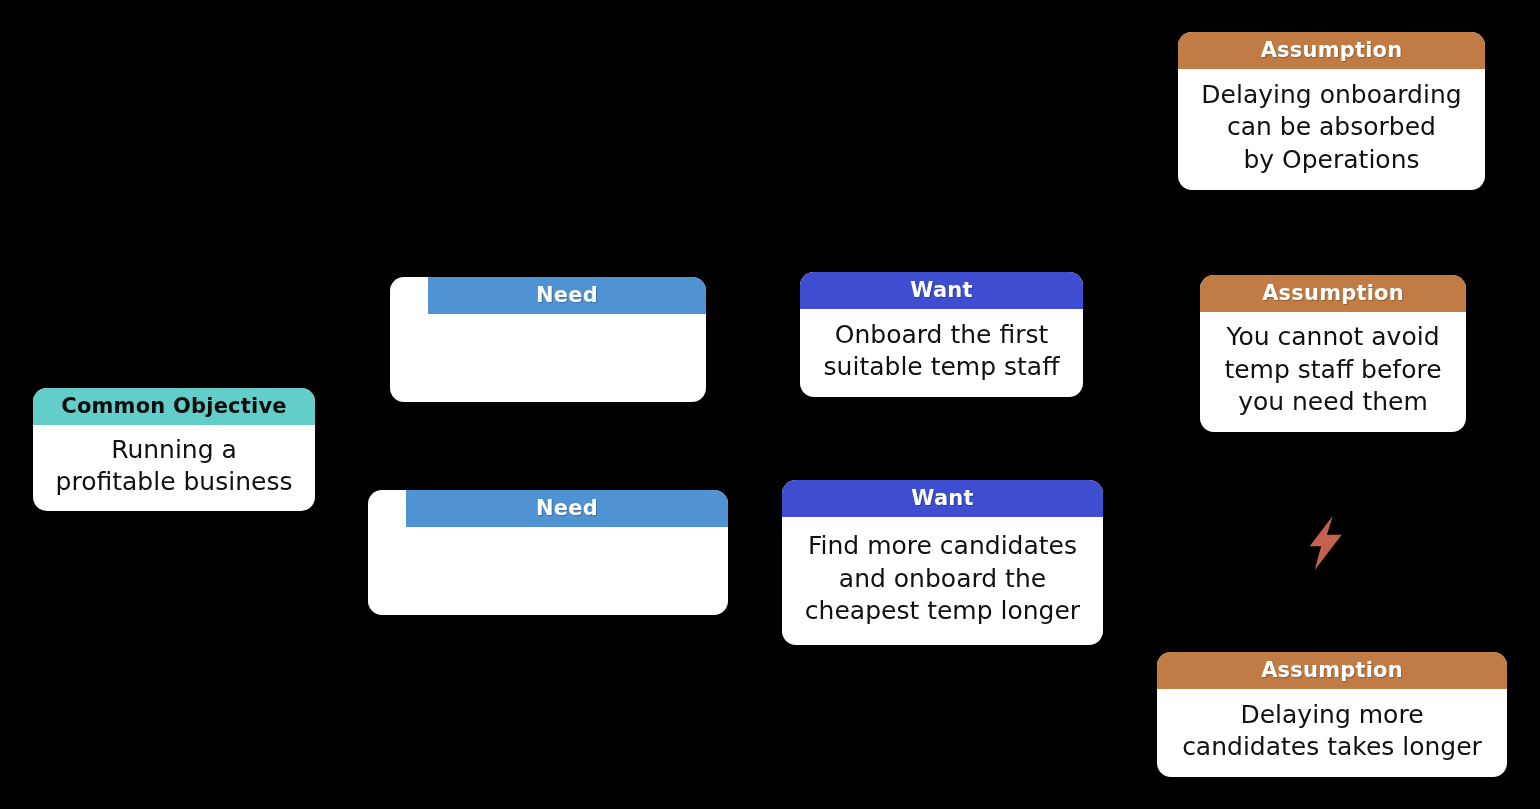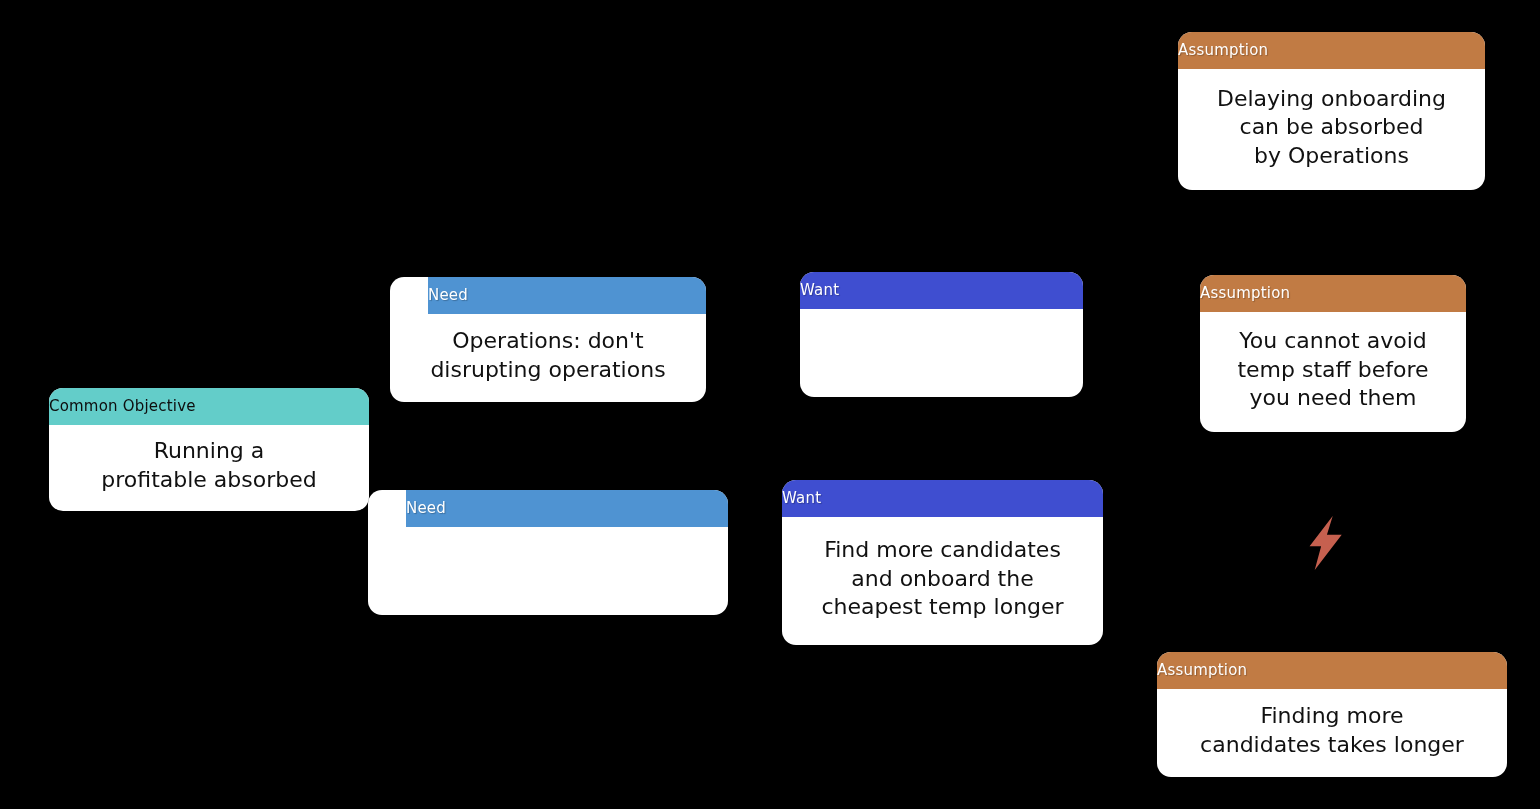--- a/index.html
+++ b/index.html
@@ -18,44 +18,45 @@
     position: absolute;
     background: var(--c-card_bg, #fff);
     border-radius: 14px;
     display: flex;
     flex-direction: column;
     overflow: hidden;
   }
   .hdr {
     height: 37px;
     line-height: 37px;
-    font-size: 15px;
-    font-weight: 400;
+    text-align: center;
+    font-size: 21px;
+    font-weight: 700;
     letter-spacing: 0.2px;
     flex: 0 0 auto;
     text-shadow: 1px 1px 1px rgba(0,0,0,0.25);
   }
   .t-common  .hdr { background: var(--c-common);     color: var(--c-header_text_dark);  text-shadow: none; }
   .t-need    .hdr { background: var(--c-need);       color: var(--c-header_text_light); margin-left: 38px; }
   .t-want    .hdr { background: var(--c-want);       color: var(--c-header_text_light); }
   .t-assumption .hdr { background: var(--c-assumption); color: var(--c-header_text_light); }
   .bdy {
     flex: 1 1 auto;
     display: flex;
     align-items: center;
     justify-content: center;
     text-align: center;
     white-space: pre-line;
     color: var(--c-body_text, #111);
-    font-size: 22px;
+    font-size: 25px;
     line-height: 1.3;
     padding: 2px 6px 6px 6px;
   }
   
-  .c1 { left: 33px;   top: 388px; width: 320px; height: 123px; margin-left: 16px; }
+  .c1 { left: 33px;   top: 388px; width: 282px; height: 123px; }
   .c2 { left: 390px;  top: 277px; width: 316px; height: 125px; }
   .c3 { left: 368px;  top: 490px; width: 360px; height: 125px; }
   .c4 { left: 800px;  top: 272px; width: 283px; height: 125px; }
   .c5 { left: 782px;  top: 480px; width: 321px; height: 165px; }
   .c6 { left: 1178px; top: 32px;  width: 307px; height: 158px; }
   .c7 { left: 1200px; top: 275px; width: 266px; height: 157px; }
   .c8 { left: 1157px; top: 652px; width: 350px; height: 125px; }
   .bolt {
     position: absolute;
     left: 1303px;
@@ -67,35 +68,35 @@
   .bolt path { fill: var(--c-bolt); }
 </style>
 </head>
 <body>
 
 <div class="canvas">
 
   <div class="card t-common c1">
     <div class="hdr">Common Objective</div>
     <div class="bdy">Running a
-profitable absorbed</div>
+profitable business</div>
   </div>
 
   <div class="card t-need c2">
     <div class="hdr">Need</div>
-    <div class="bdy">Operations: don't
-disrupting operations</div>
   </div>
 
   <div class="card t-need c3">
     <div class="hdr">Need</div>
   </div>
 
   <div class="card t-want c4">
     <div class="hdr">Want</div>
+    <div class="bdy">Onboard the first
+suitable temp staff</div>
   </div>
 
   <div class="card t-want c5">
     <div class="hdr">Want</div>
     <div class="bdy">Find more candidates
 and onboard the
 cheapest temp longer</div>
   </div>
 
   <div class="card t-assumption c6">
@@ -107,21 +108,21 @@
 
   <div class="card t-assumption c7">
     <div class="hdr">Assumption</div>
     <div class="bdy">You cannot avoid
 temp staff before
 you need them</div>
   </div>
 
   <div class="card t-assumption c8">
     <div class="hdr">Assumption</div>
-    <div class="bdy">Finding more
+    <div class="bdy">Delaying more
 candidates takes longer</div>
   </div>
 
   <div class="bolt">
     <svg viewBox="0 0 60 84" aria-hidden="true">
       <path d="M42 0 L6 47 L24 47 L14 84 L56 29 L33 29 Z"></path>
     </svg>
   </div>
 
 </div>

